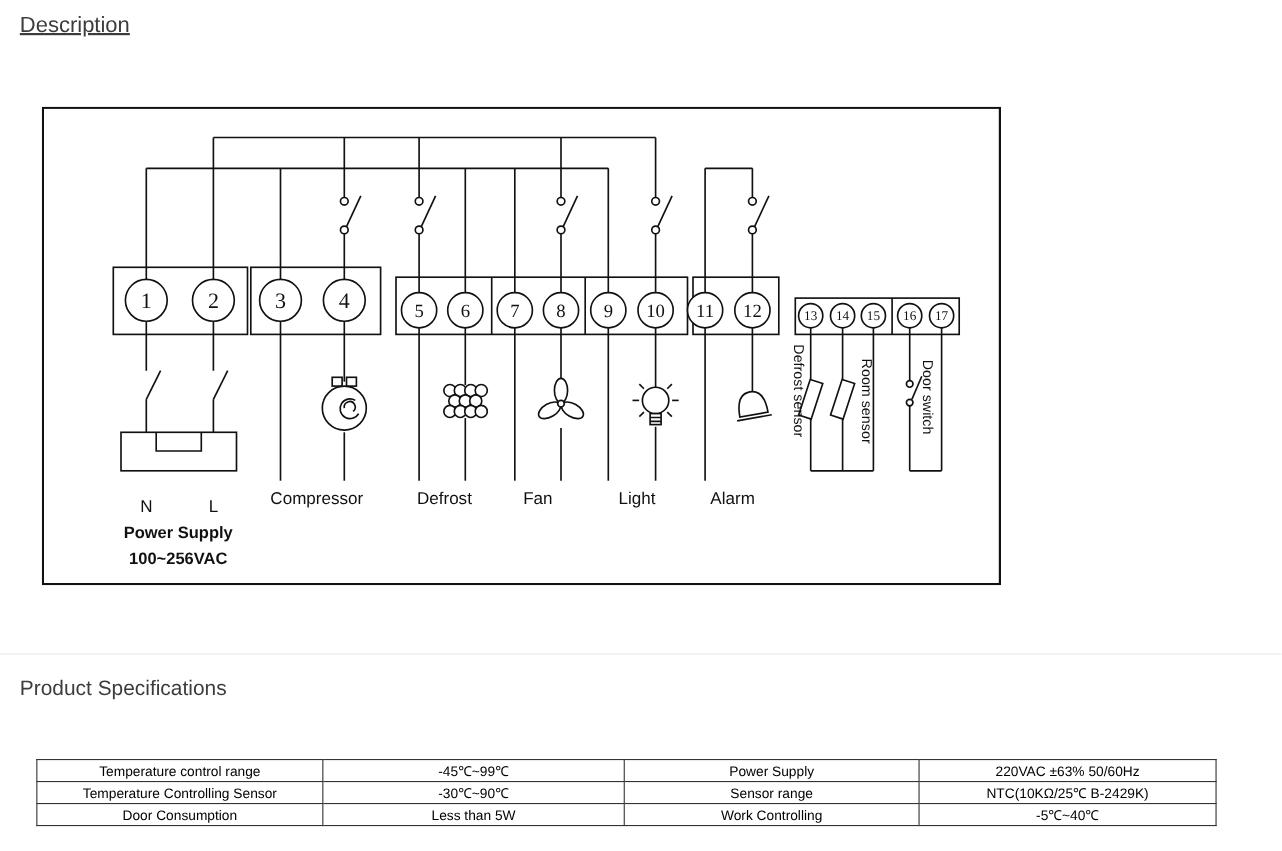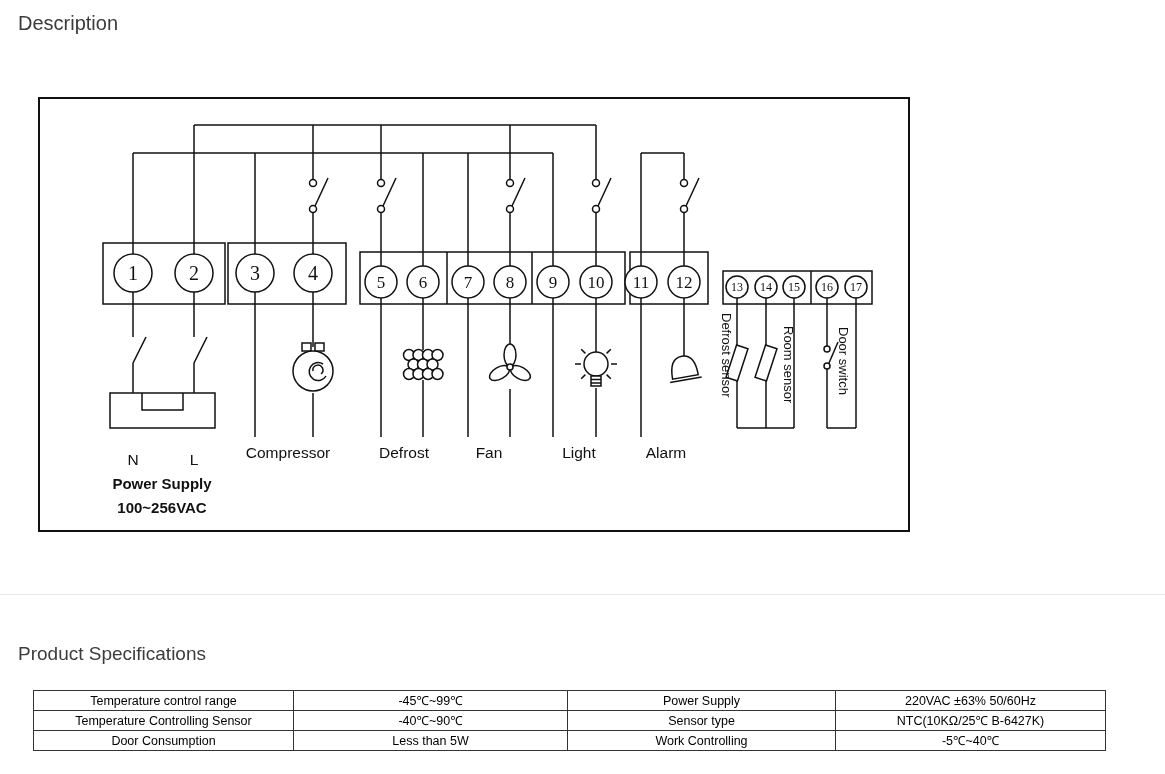--- a/index.html
+++ b/index.html
@@ -1,19 +1,19 @@
 <!DOCTYPE html>
 <html><head>
 <meta charset="utf-8">
 <style>
   html,body{margin:0;padding:0;background:#fff;}
   body{width:1165px;height:774px;position:relative;font-family:"Liberation Sans",sans-serif;overflow:hidden;}
   .heading{position:absolute;color:#3c3c3c;}
-  #desc-heading{left:18px;top:12px;font-size:20px;}
-  #spec-heading{left:18px;top:616px;font-size:19px;margin-top:27px;}
+  #desc-heading{left:18px;top:12px;font-size:20px;text-decoration:underline;}
+  #spec-heading{left:18px;top:616px;font-size:19px;}
   .divider{position:absolute;left:0;top:594px;width:1165px;height:1px;background:#e8e8e8;}
   #diagram-wrap{position:absolute;left:38px;top:97px;width:872px;height:435px;}
   svg text{fill:#111;}
   .tc{fill:#fff;stroke:#111;stroke-width:1.5;}
   .tnum{font-family:"Liberation Serif",serif;text-anchor:middle;}
   .tnum-lg{font-size:20px;}
   .tnum-md{font-size:17px;}
   .tnum-sm{font-size:12px;}
   .wire{stroke:#111;stroke-width:1.5;fill:none;}
   .sym{fill:#fff;stroke:#111;stroke-width:1.5;}
@@ -292,23 +292,23 @@
     </colgroup>
   <tbody>
     <tr>
       <td>Temperature control range</td>
       <td>-45℃~99℃</td>
       <td>Power Supply</td>
       <td>220VAC ±63% 50/60Hz</td>
     </tr>
     <tr>
       <td>Temperature Controlling Sensor</td>
-      <td>-40℃~90℃</td>
-      <td>Sensor type</td>
-      <td>NTC(10KΩ/25℃ B-6427K)</td>
+      <td>-30℃~90℃</td>
+      <td>Sensor range</td>
+      <td>NTC(10KΩ/25℃ B-2429K)</td>
     </tr>
     <tr>
       <td>Door Consumption</td>
       <td>Less than 5W</td>
       <td>Work Controlling</td>
       <td>-5℃~40℃</td>
     </tr>
   </tbody>
 </table>
 

